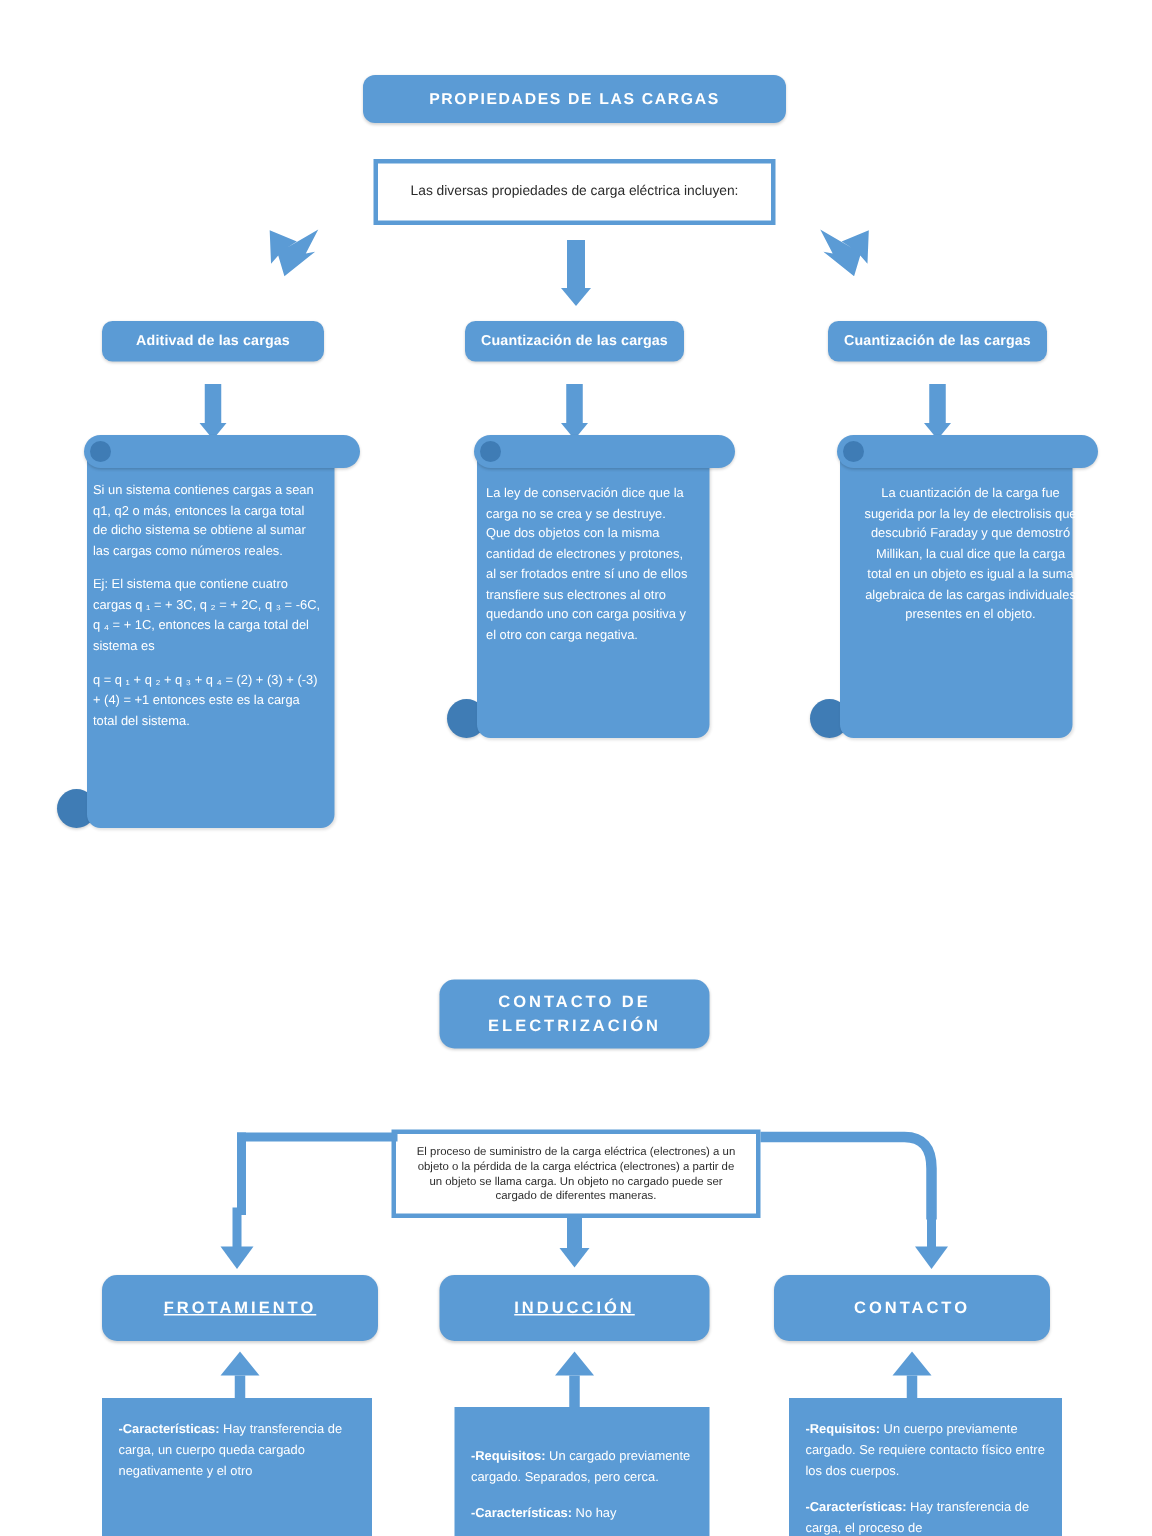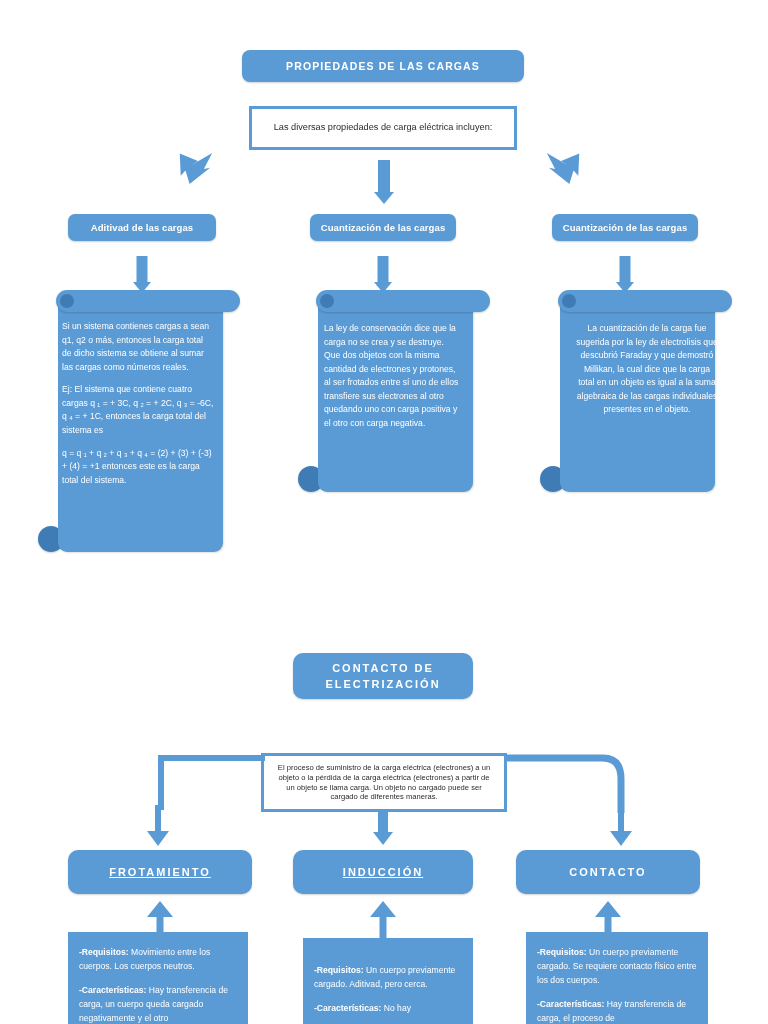--- a/index.html
+++ b/index.html
@@ -273,30 +273,27 @@
     <div class="head"></div>
     <div class="shaft" style="top:16px;width:7px;height:22px;"></div>
   </div>
   <div class="arrow-up" style="left:588px;top:901px;width:40px;height:36px;">
     <div class="head"></div>
     <div class="shaft" style="top:16px;width:7px;height:22px;"></div>
   </div>
 
   <div class="detail" style="left:68px;top:932px;width:180px;height:92px;">
     <p>
-      <b>-Requisitos:</b><span> Movimiento entre los cuerpos. Los cuerpos neutros.</span>
-    </p>
-    <p>
       <b>-Características:</b><span> Hay transferencia de carga, un cuerpo queda cargado negativamente y el otro</span>
     </p>
   </div>
 
   <div class="detail" style="left:303px;top:938px;width:170px;height:86px;padding-top:26px;">
     <p>
-      <b>-Requisitos:</b><span> Un cuerpo previamente cargado. Aditivad, pero cerca.</span>
+      <b>-Requisitos:</b><span> Un cargado previamente cargado. Separados, pero cerca.</span>
     </p>
     <p>
       <b>-Características:</b><span> No hay</span>
     </p>
   </div>
 
   <div class="detail" style="left:526px;top:932px;width:182px;height:92px;">
     <p>
       <b>-Requisitos:</b><span> Un cuerpo previamente cargado. Se requiere contacto físico entre los dos cuerpos.</span>
     </p>

